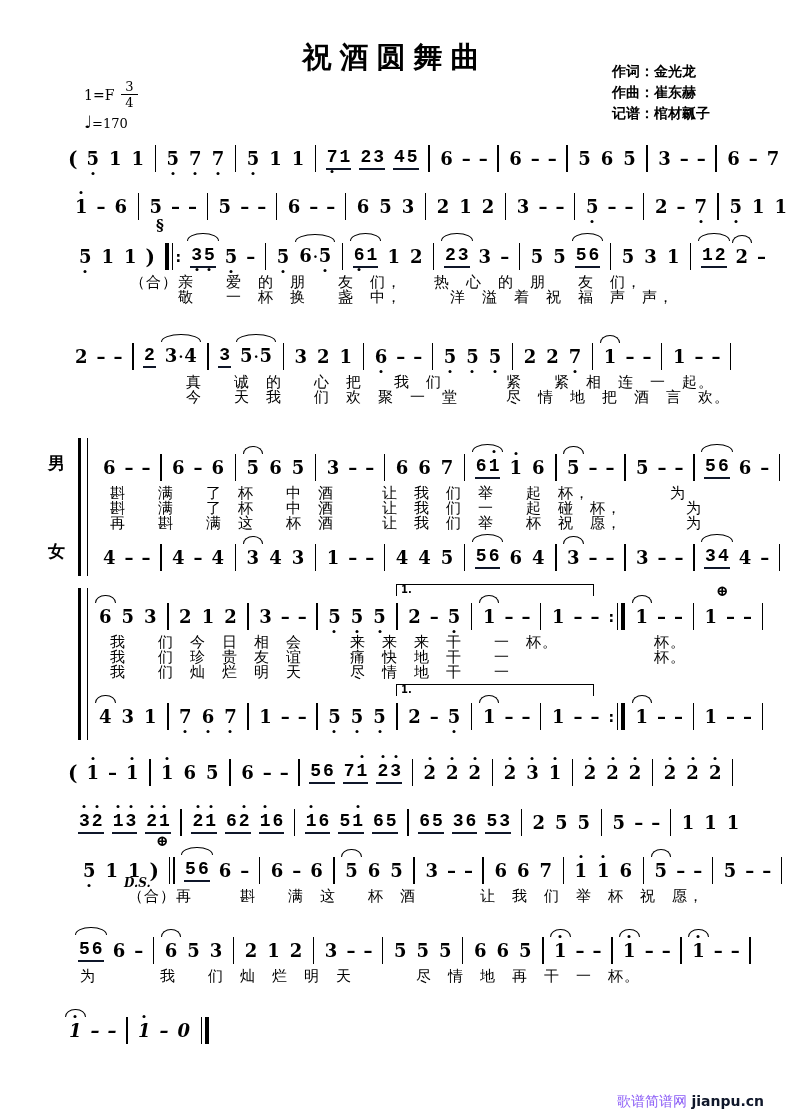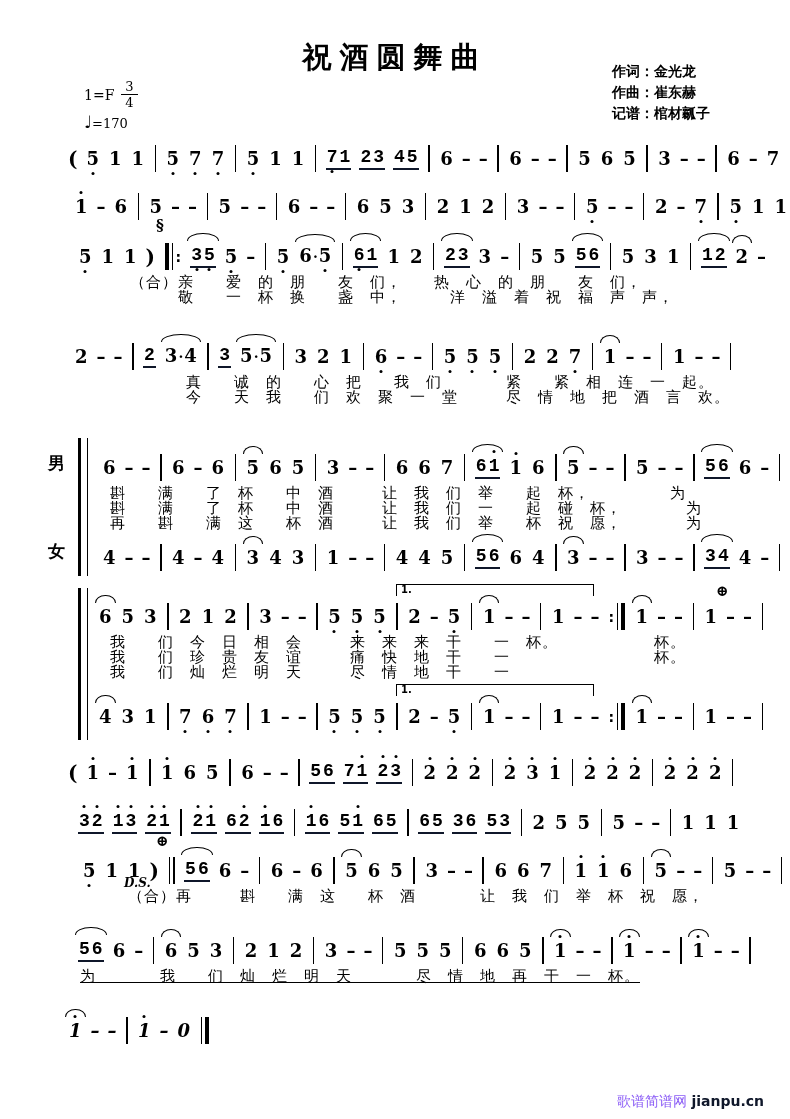--- a/index.html
+++ b/index.html
@@ -55,21 +55,21 @@
   #sys-9{top:796px;left:74px;}
   #sys-10{top:844px;left:78px;}
   #sys-11{top:924px;left:74px;}
   #sys-12{top:1004px;left:64px;font-style:italic;}
 
   #sys-2 .lyr{padding-left:56px;}
   #sys-3 .lyr{padding-left:116px;}
   #sys-4 .lyr{padding-left:12px;}
   #sys-6 .lyr{padding-left:16px;}
   #sys-10 .lyr{padding-left:50px;}
-  #sys-11 .lyr{padding-left:6px;text-decoration:underline;}
+  #sys-11 .lyr{padding-left:6px;}
 
   
   .mark{position:absolute;font-weight:bold;font-family:"DejaVu Serif",serif;}
   #segno{left:156px;top:216px;font-size:15px;}
   #coda-end{left:716px;top:582px;font-size:15px;}
   #coda-ds{left:156px;top:832px;font-size:15px;}
   #ds{left:124px;top:876px;font-size:12px;font-style:italic;}
   .volta{position:absolute;height:11px;border-top:1.4px solid #000;border-left:1.4px solid #000;
          border-right:1.4px solid #000;font-size:10px;line-height:10px;padding-left:4px;font-weight:bold;}
   #volta-g{left:396px;top:584px;width:192px;}

